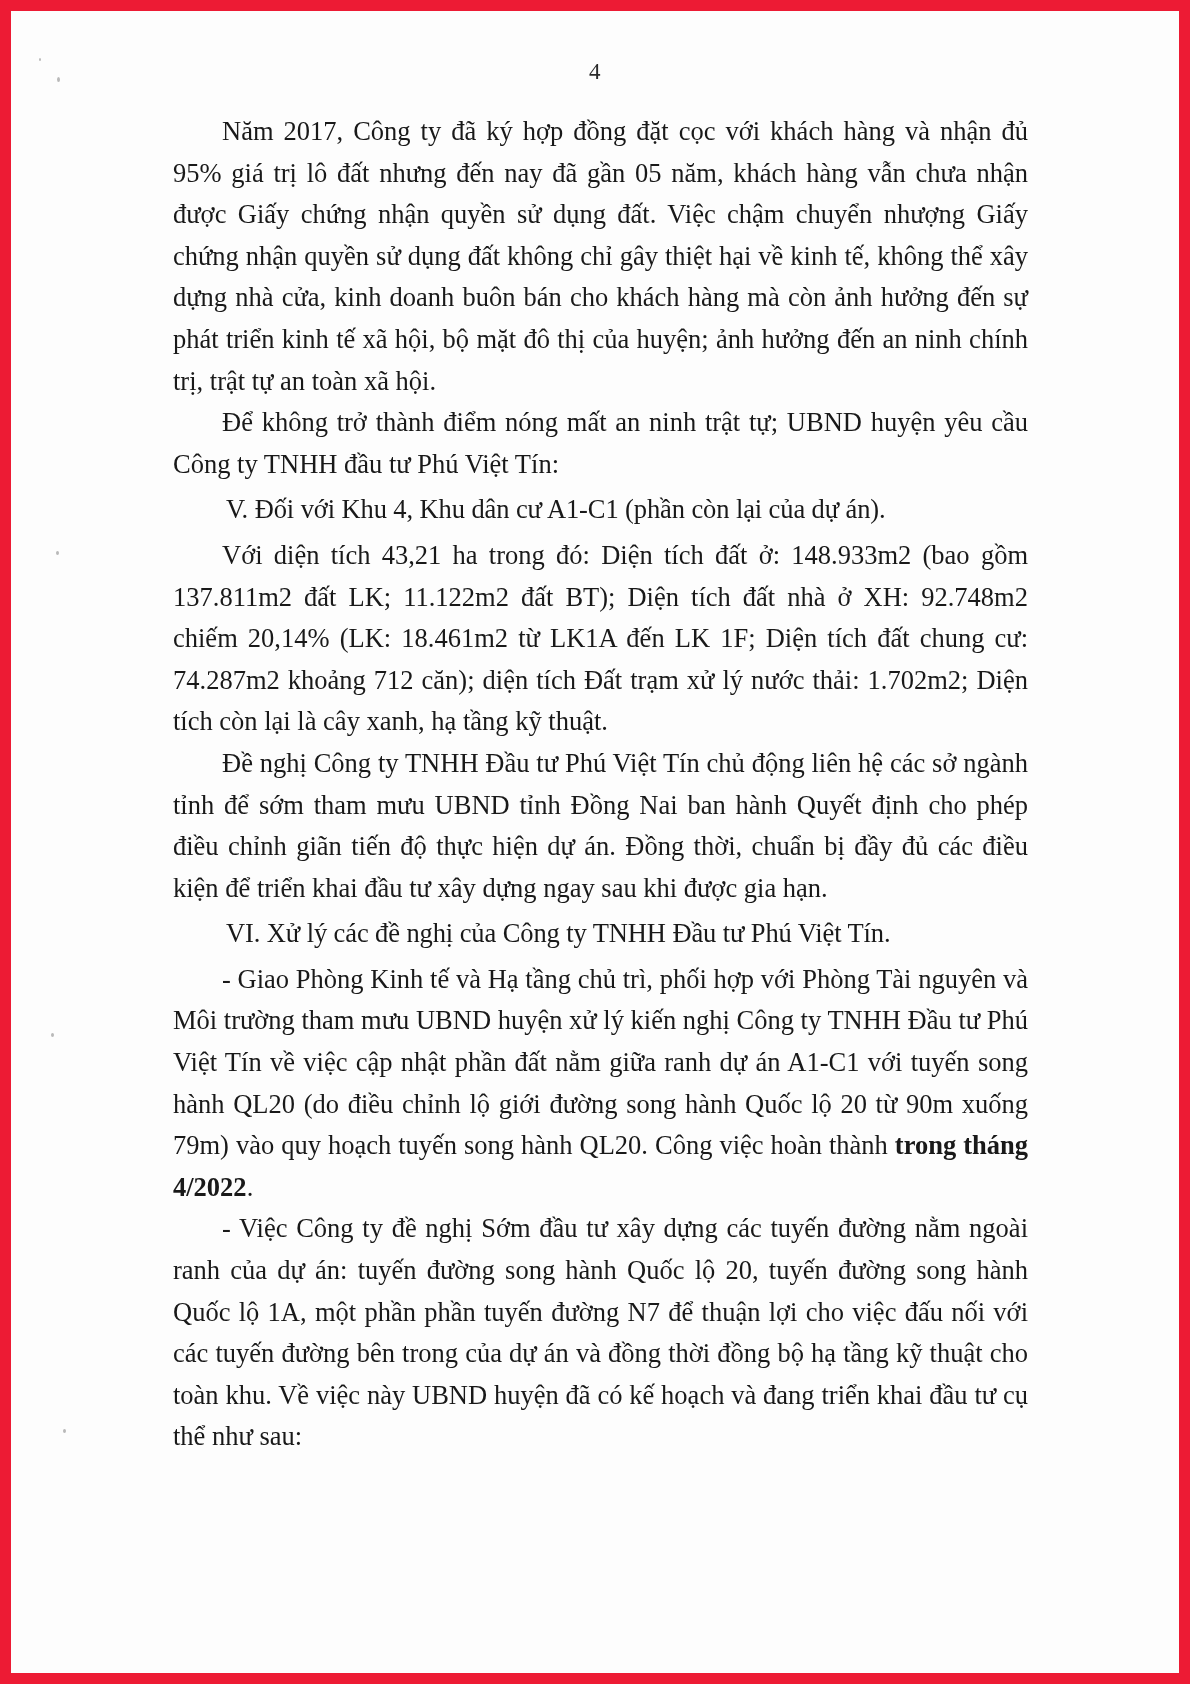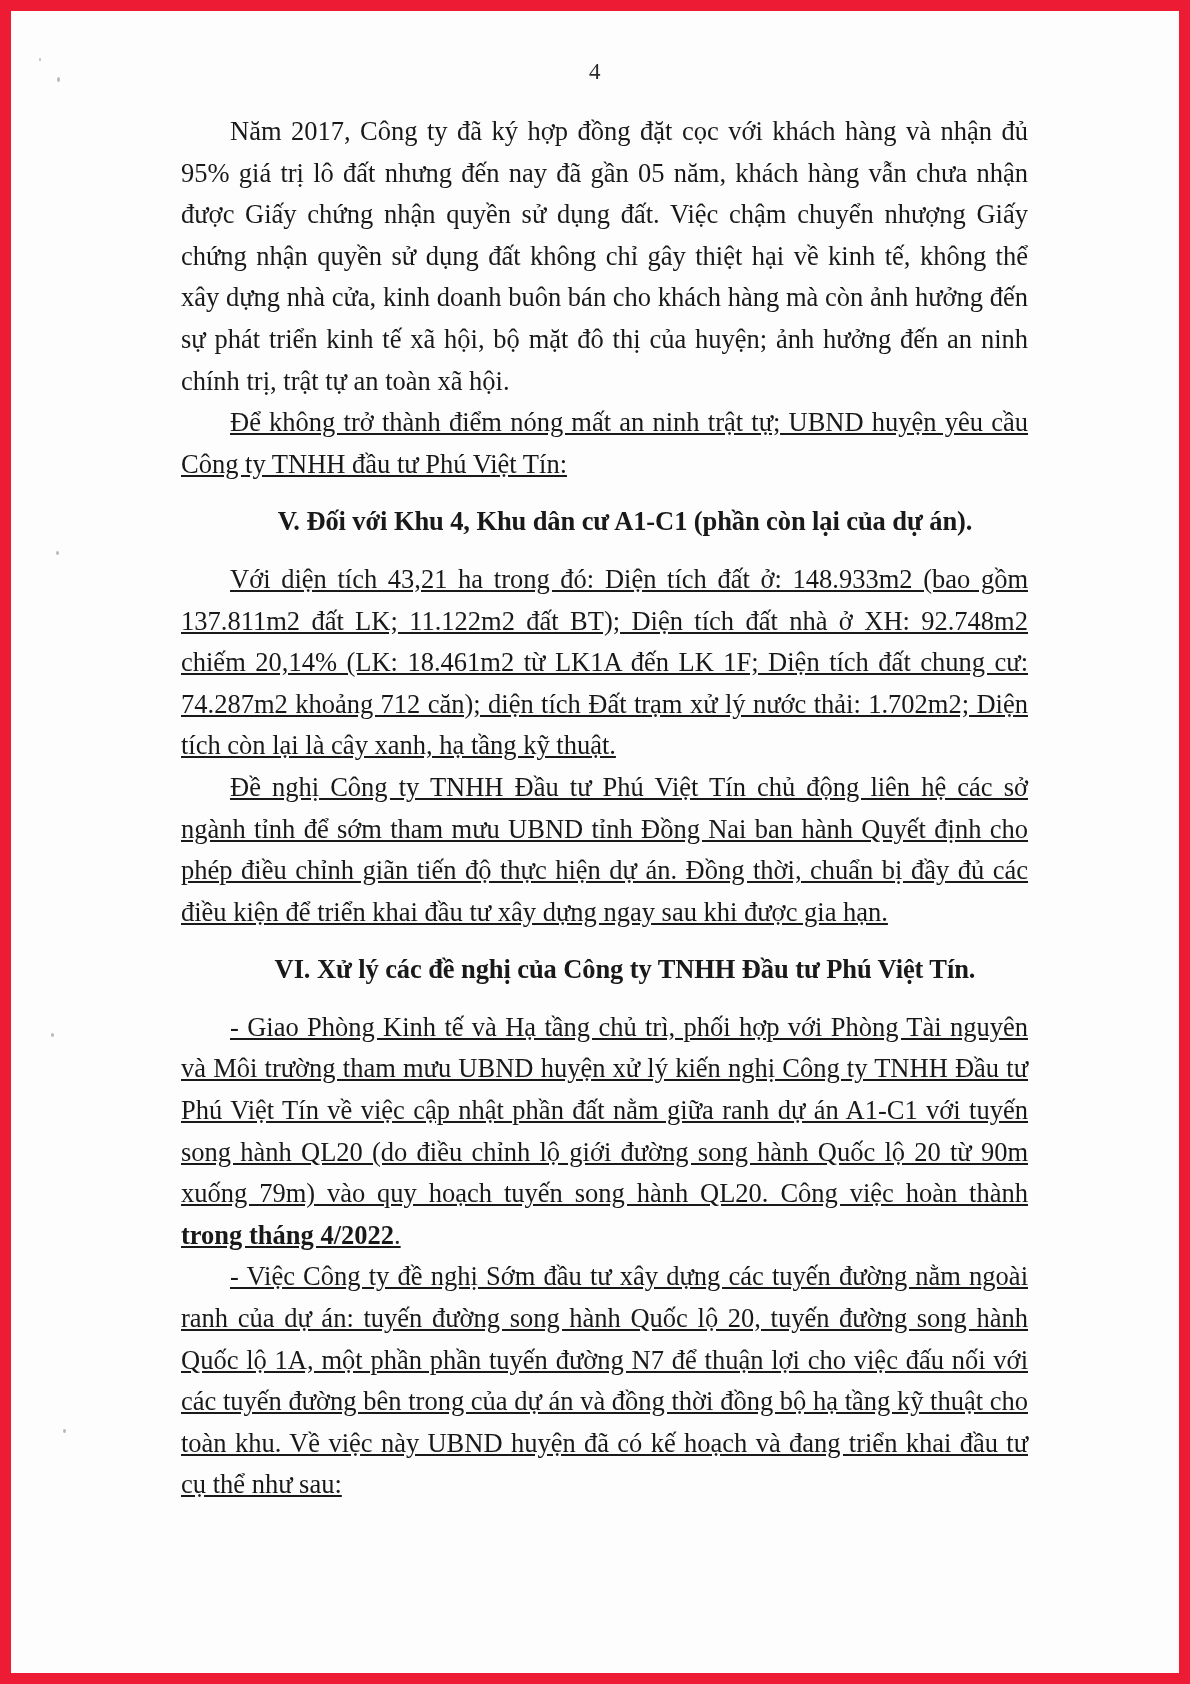--- a/index.html
+++ b/index.html
@@ -47,33 +47,32 @@
     top: 100px;
     left: 162px;
     width: 855px;
     color: #191919;
     font-size: 26.5px;
     line-height: 41.6px;
     text-align: justify;
     text-justify: inter-word;
   }
   .para {
-    margin: 0 0 0 8px;
+    margin: 0 0 0 0;
     text-indent: 49px;
     text-align: justify;
   }
   .para.last-line-left {
     text-align-last: left;
-    text-decoration: underline;
   }
   .heading {
-    margin: 16px;
+    margin: 4px;
     text-indent: 49px;
-    font-weight: bold;
-    text-align: center;
+    font-weight: normal;
+    text-align: left;
     letter-spacing: -0.1px;
   }
   .bold-inline { font-weight: bold; }
   
   .speck {
     position: absolute;
     background: #b9b9b9;
     border-radius: 50%;
     z-index: 3;
   }

